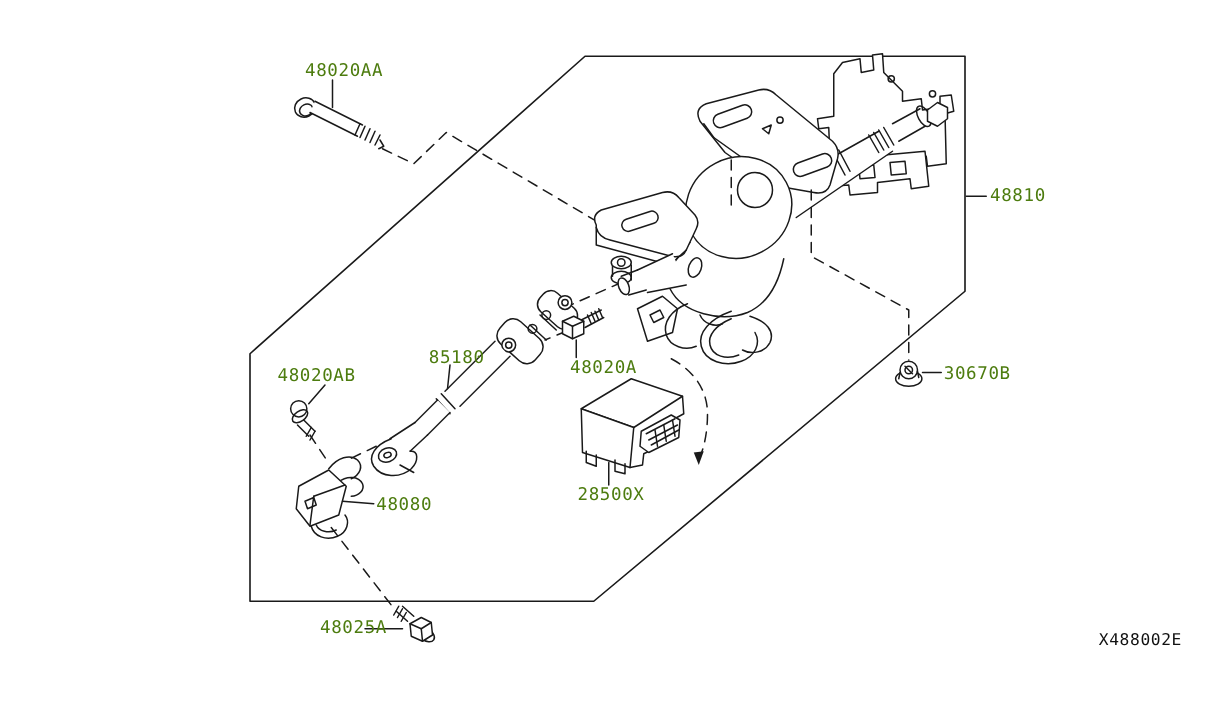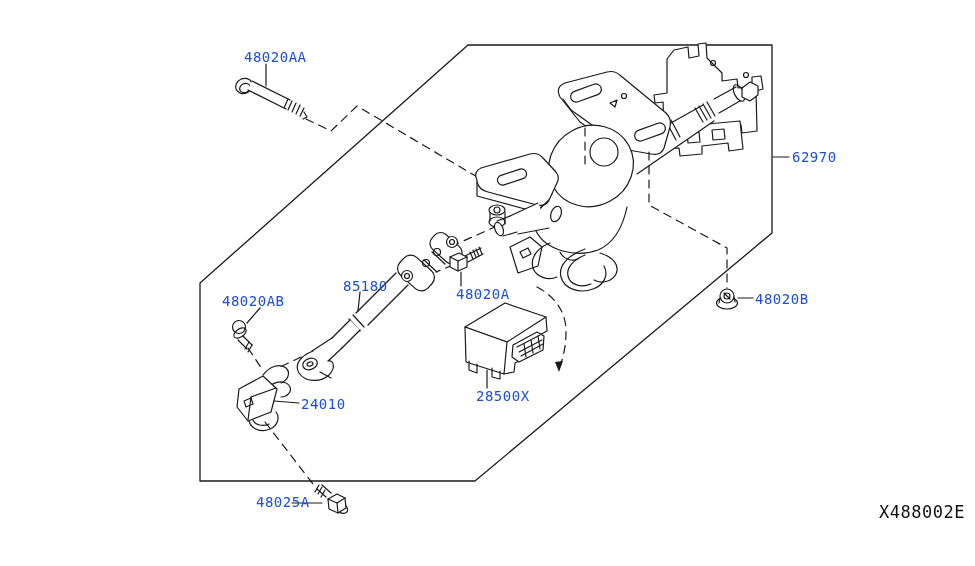--- a/index.html
+++ b/index.html
@@ -4,24 +4,24 @@
 <style>
   html,body{margin:0;padding:0;background:#ffffff;}
   #stage{
     position:relative;width:975px;height:566px;background:#ffffff;
     font-family:"DejaVu Sans Mono","Liberation Mono",monospace;
     overflow:hidden;
   }
   #art{position:absolute;left:0;top:0;}
   .lbl{
     position:absolute;font-size:14px;line-height:14px;letter-spacing:.5px;
-    color:#1d4ed8;white-space:nowrap;
+    color:#4d7c0f;white-space:nowrap;
   }
   .code{
-    position:absolute;font-size:17px;line-height:17px;letter-spacing:.5px;
+    position:absolute;font-size:13px;line-height:17px;letter-spacing:.5px;
     color:#111;white-space:nowrap;
   }
 </style>
 </head>
 <body>
 
 <div id="stage">
 
   <svg id="art" width="975" height="566" viewBox="0 0 975 566" fill="none" stroke="#1a1a1a" stroke-width="1.2" stroke-linecap="round" stroke-linejoin="round">
 
@@ -231,23 +231,23 @@
       <path d="M360,292 L358,311"></path>
       <path d="M461,272 L461,286"></path>
       <path d="M274,401 L299,403"></path>
       <path d="M487,370 L487,388"></path>
       <path d="M292,503 L322,503"></path>
       <path d="M738,298 L753,298"></path>
     </g>
   </svg>
 
   <span class="lbl" style="left:244px;top:50px">48020AA</span>
-  <span class="lbl" style="left:792px;top:150px">62970</span>
+  <span class="lbl" style="left:792px;top:150px">48810</span>
   <span class="lbl" style="left:222px;top:294px">48020AB</span>
   <span class="lbl" style="left:343px;top:279px">85180</span>
   <span class="lbl" style="left:456px;top:287px">48020A</span>
-  <span class="lbl" style="left:301px;top:397px">24010</span>
-  <span class="lbl" style="left:476px;top:389px">28500X</span>
+  <span class="lbl" style="left:301px;top:397px">48080</span>
+  <span class="lbl" style="left:462px;top:389px">28500X</span>
   <span class="lbl" style="left:256px;top:495px">48025A</span>
-  <span class="lbl" style="left:755px;top:292px">48020B</span>
+  <span class="lbl" style="left:755px;top:292px">30670B</span>
 
   <span class="code" style="left:879px;top:504px">X488002E</span>
 </div>
 
 </body></html>

